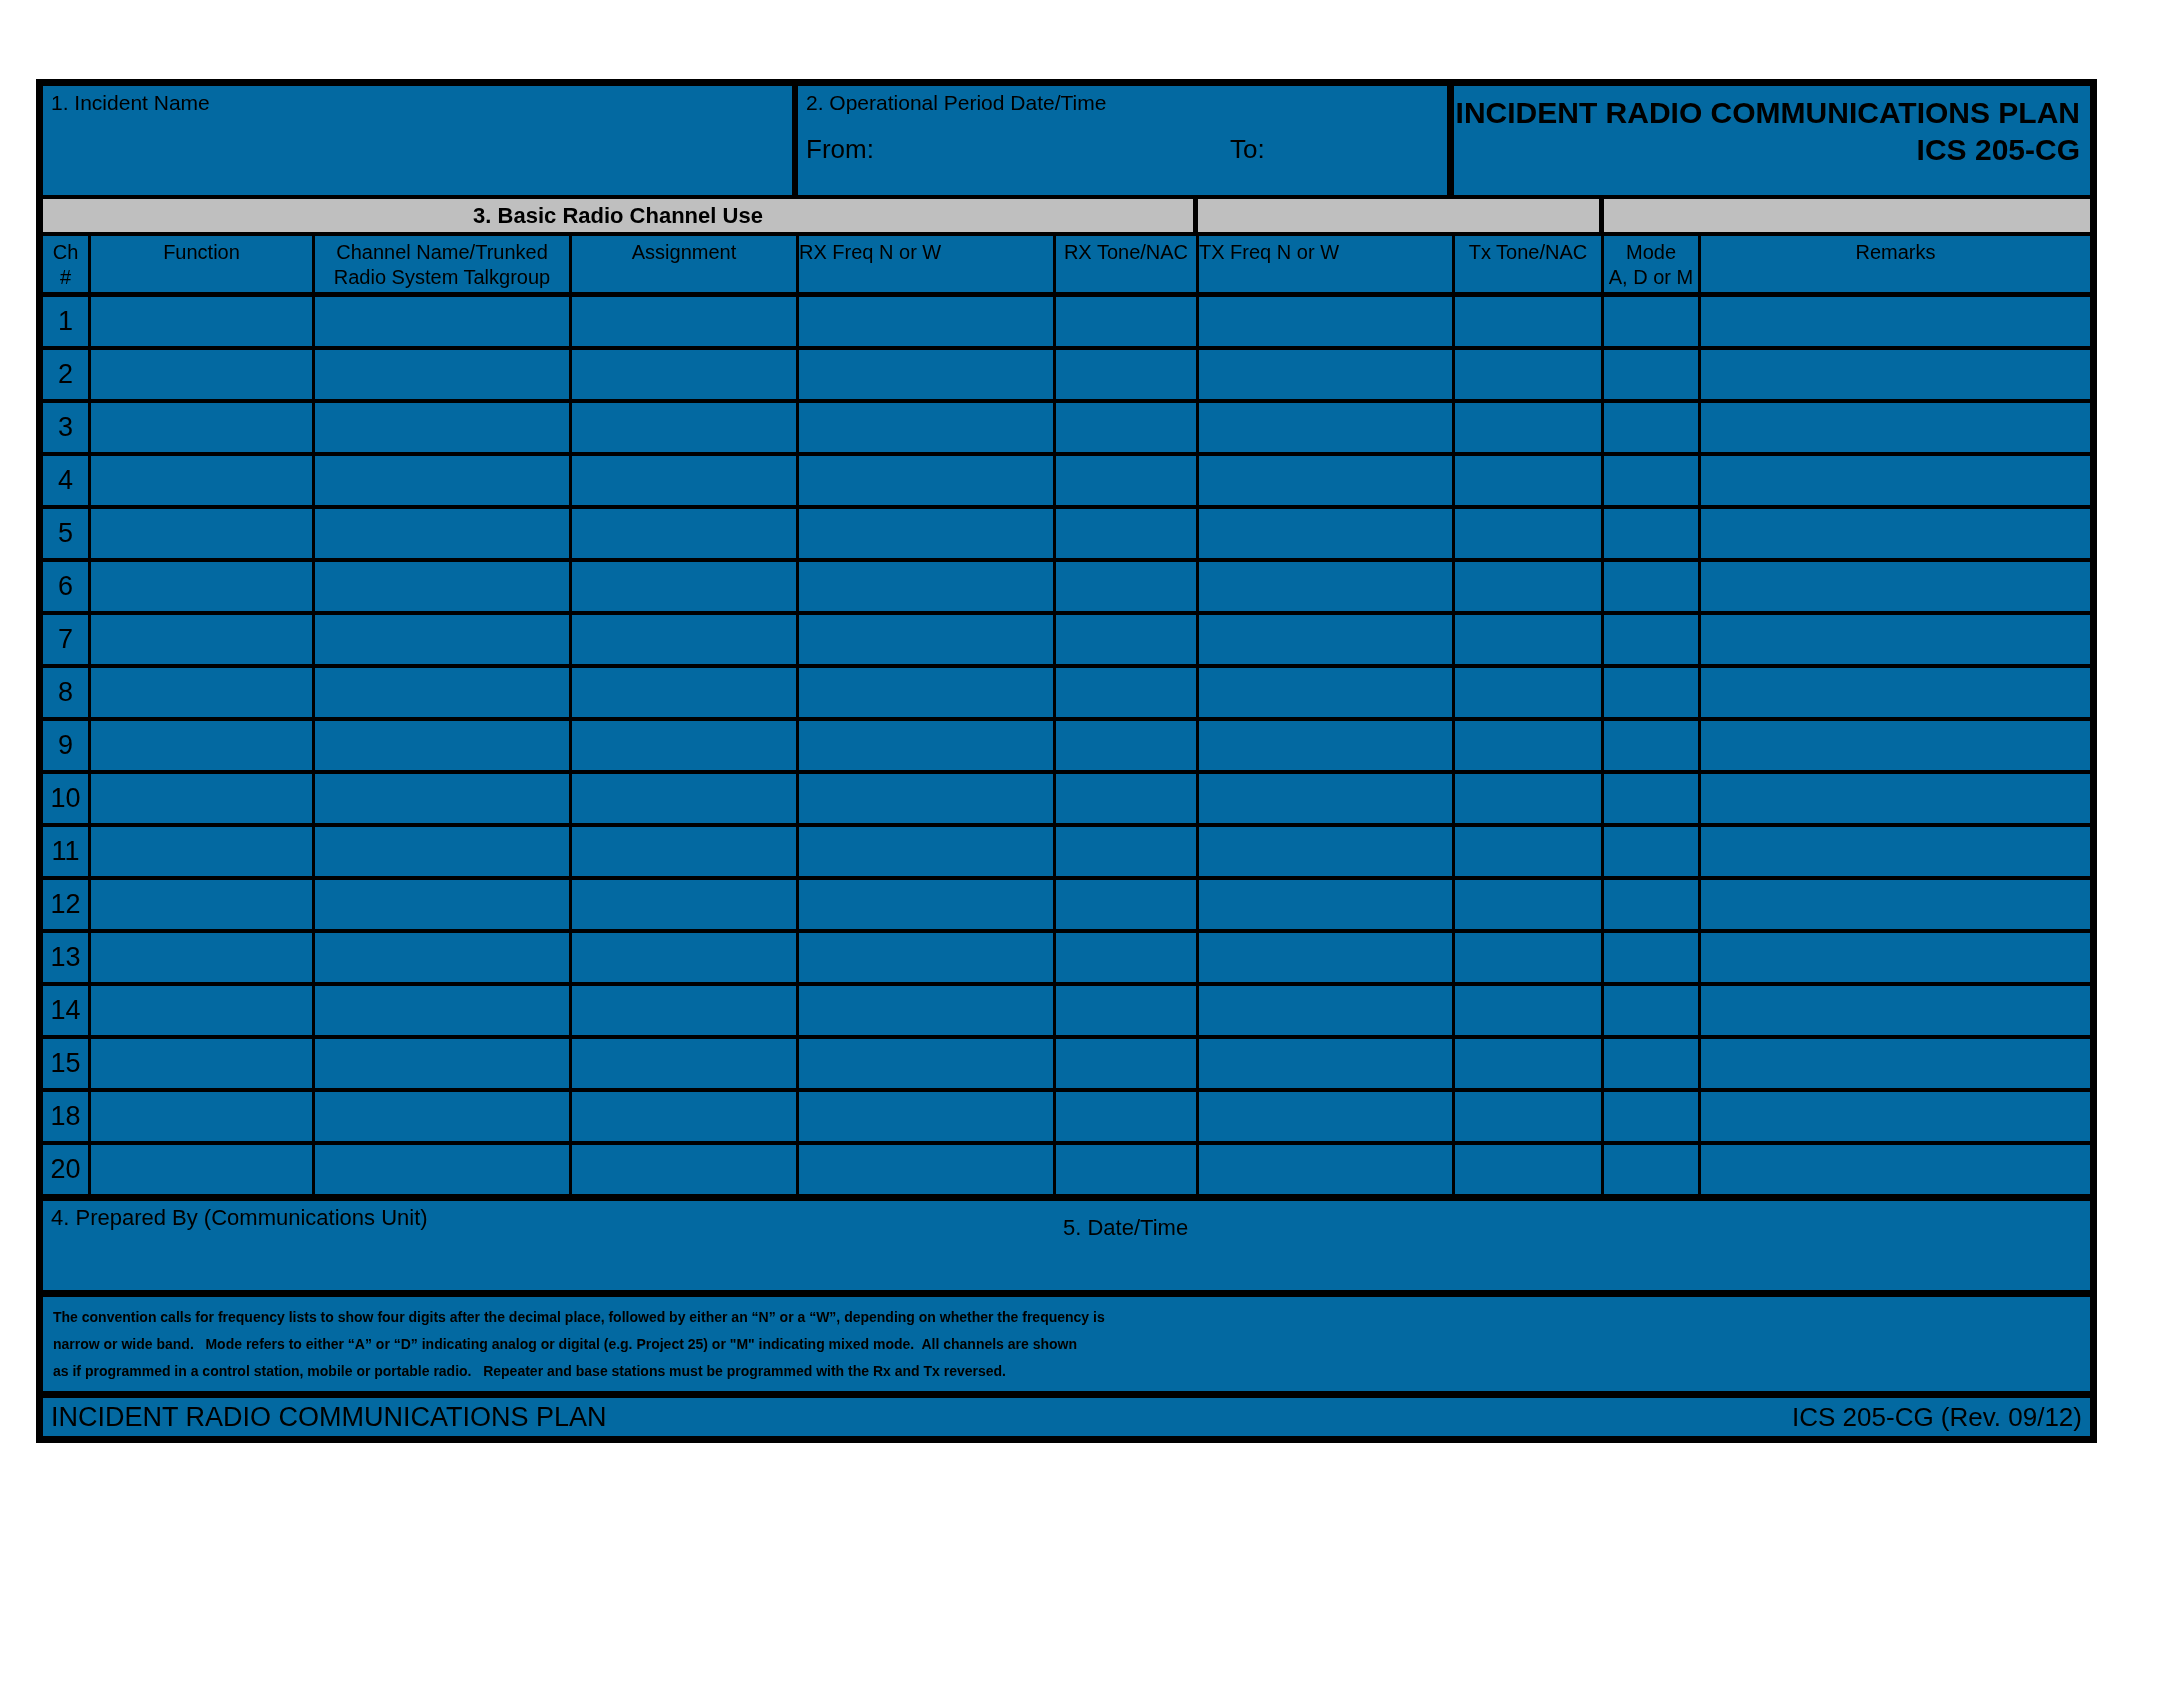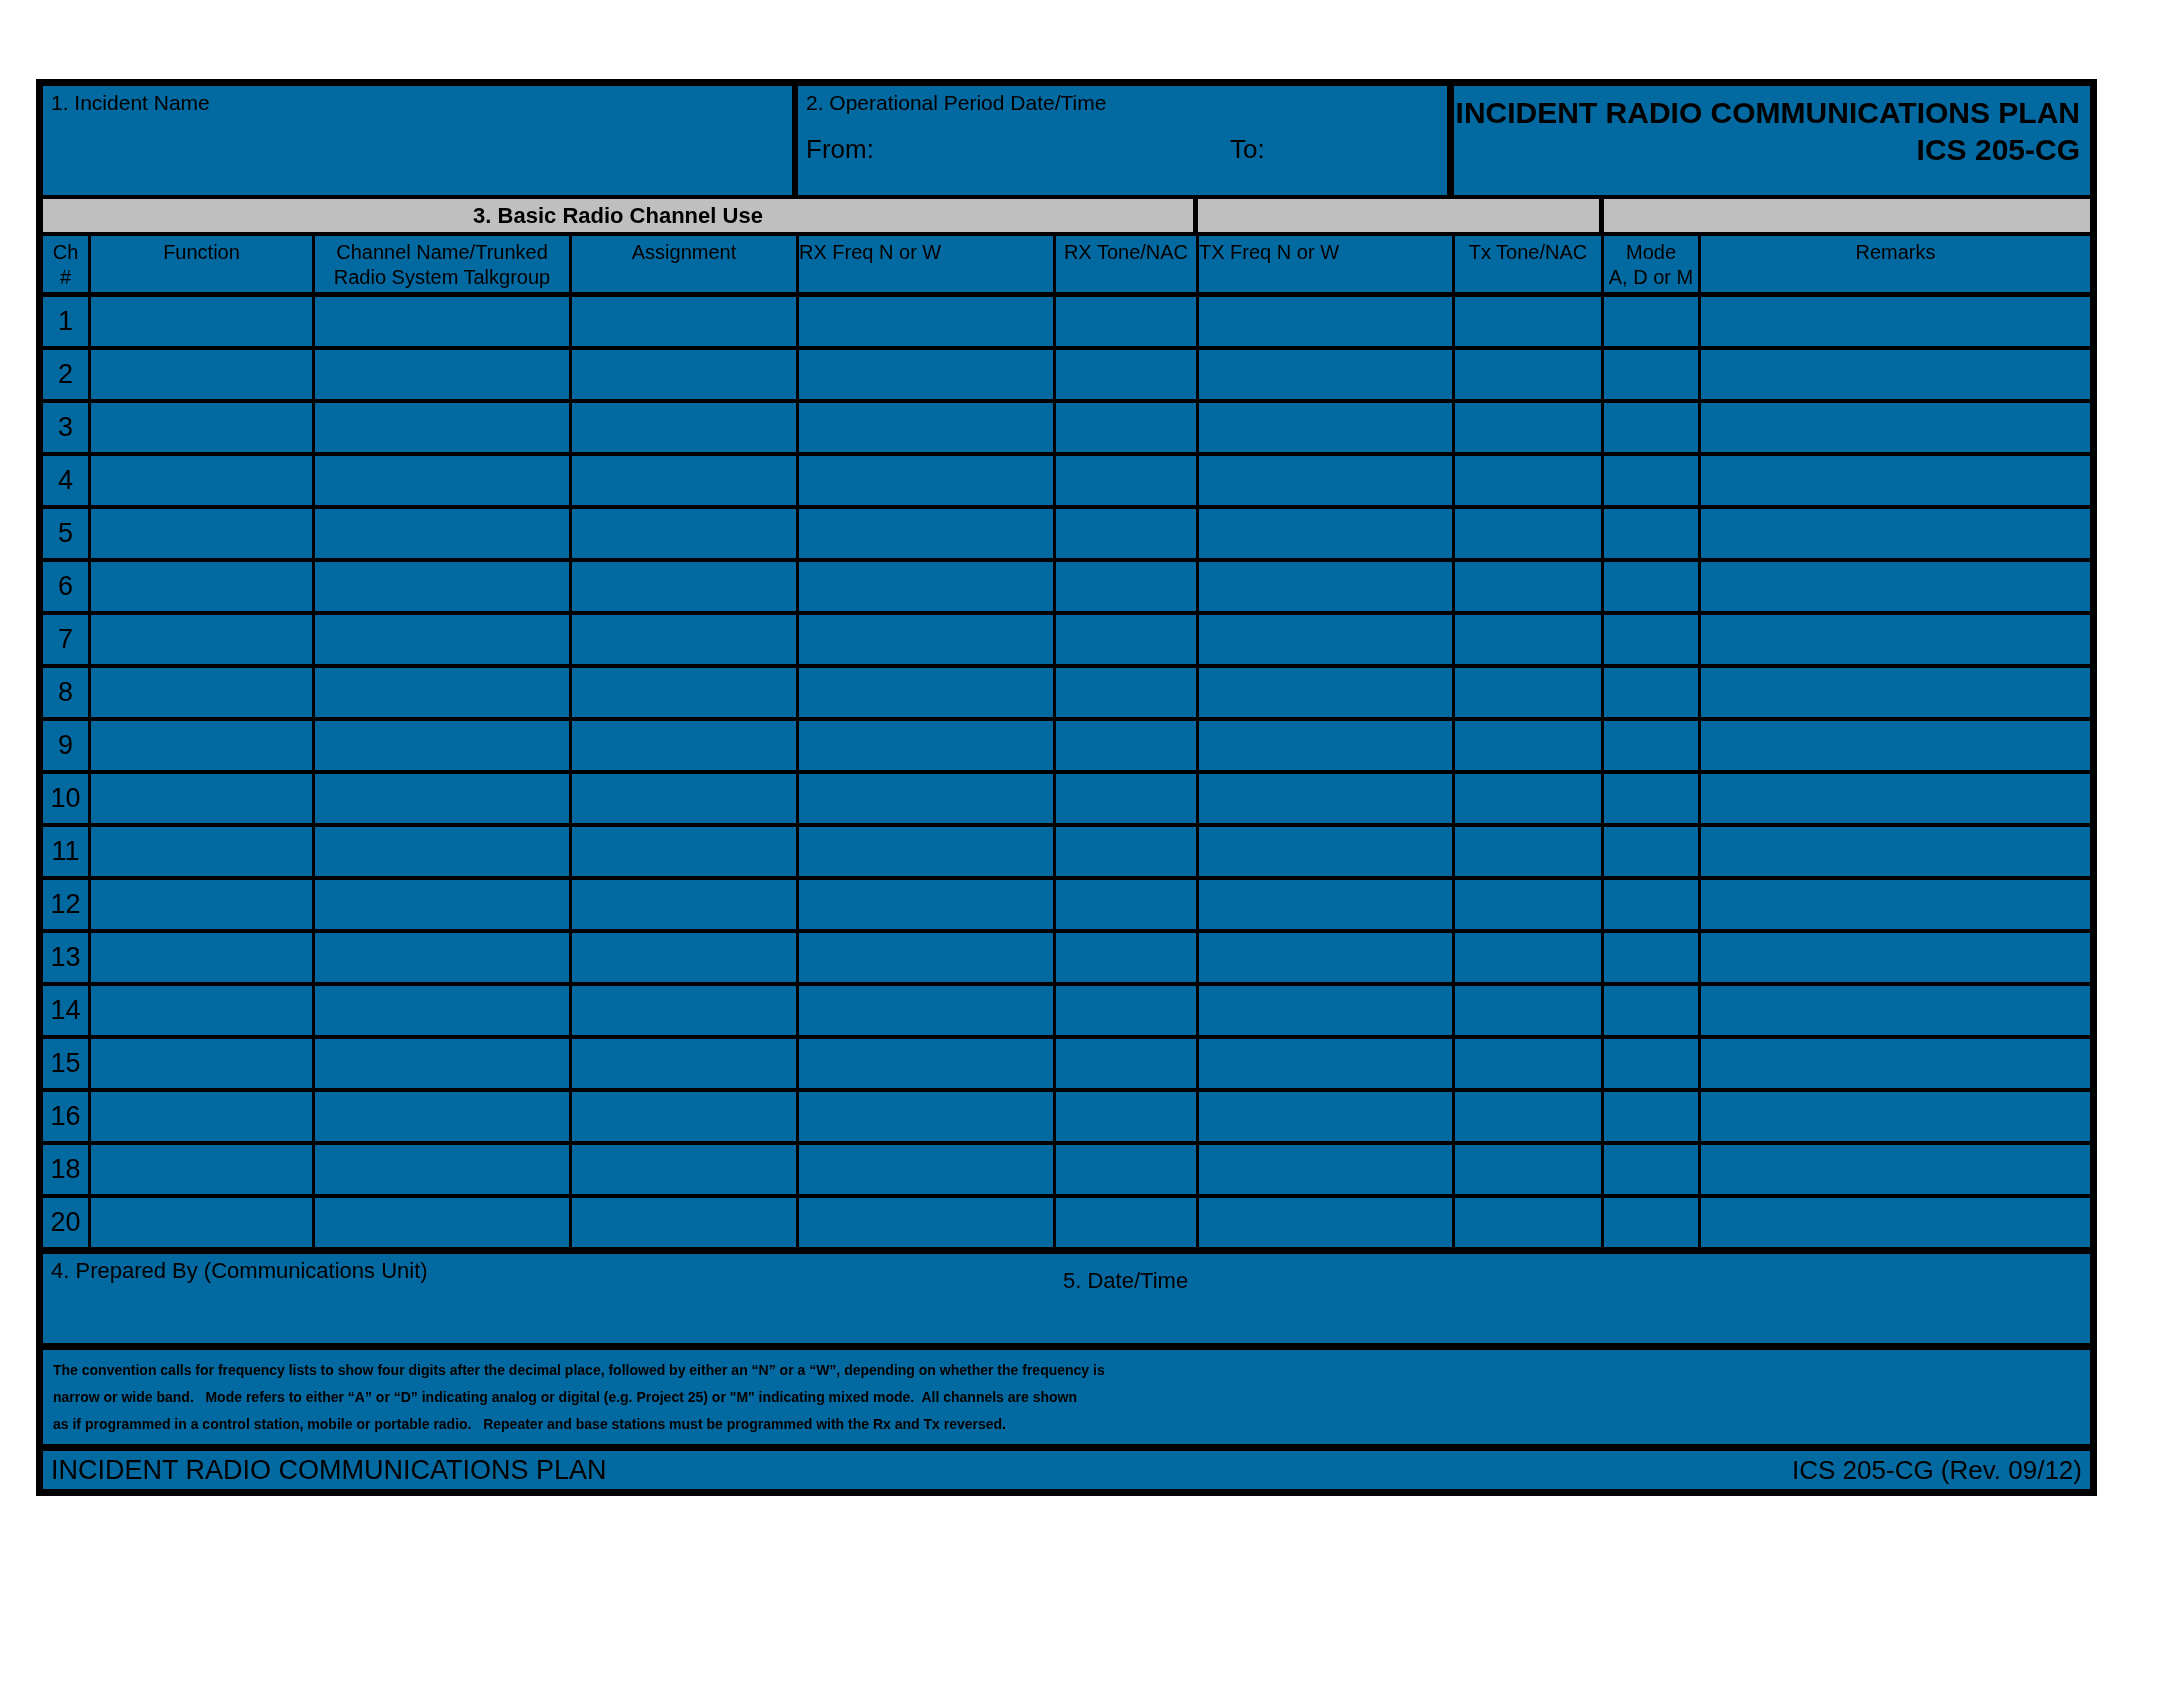--- a/index.html
+++ b/index.html
@@ -294,32 +294,20 @@
         <div class="tcell"></div>
         <div class="tcell"></div>
         <div class="tcell"></div>
         <div class="tcell"></div>
         <div class="tcell"></div>
         <div class="tcell"></div>
         <div class="tcell"></div>
         <div class="tcell"></div>
       </div>
       <div class="trow">
-        <div class="tcell chnum">16</div>
-        <div class="tcell"></div>
-        <div class="tcell"></div>
-        <div class="tcell"></div>
-        <div class="tcell"></div>
-        <div class="tcell"></div>
-        <div class="tcell"></div>
-        <div class="tcell"></div>
-        <div class="tcell"></div>
-        <div class="tcell"></div>
-      </div>
-      <div class="trow">
         <div class="tcell chnum">18</div>
         <div class="tcell"></div>
         <div class="tcell"></div>
         <div class="tcell"></div>
         <div class="tcell"></div>
         <div class="tcell"></div>
         <div class="tcell"></div>
         <div class="tcell"></div>
         <div class="tcell"></div>
         <div class="tcell"></div>

